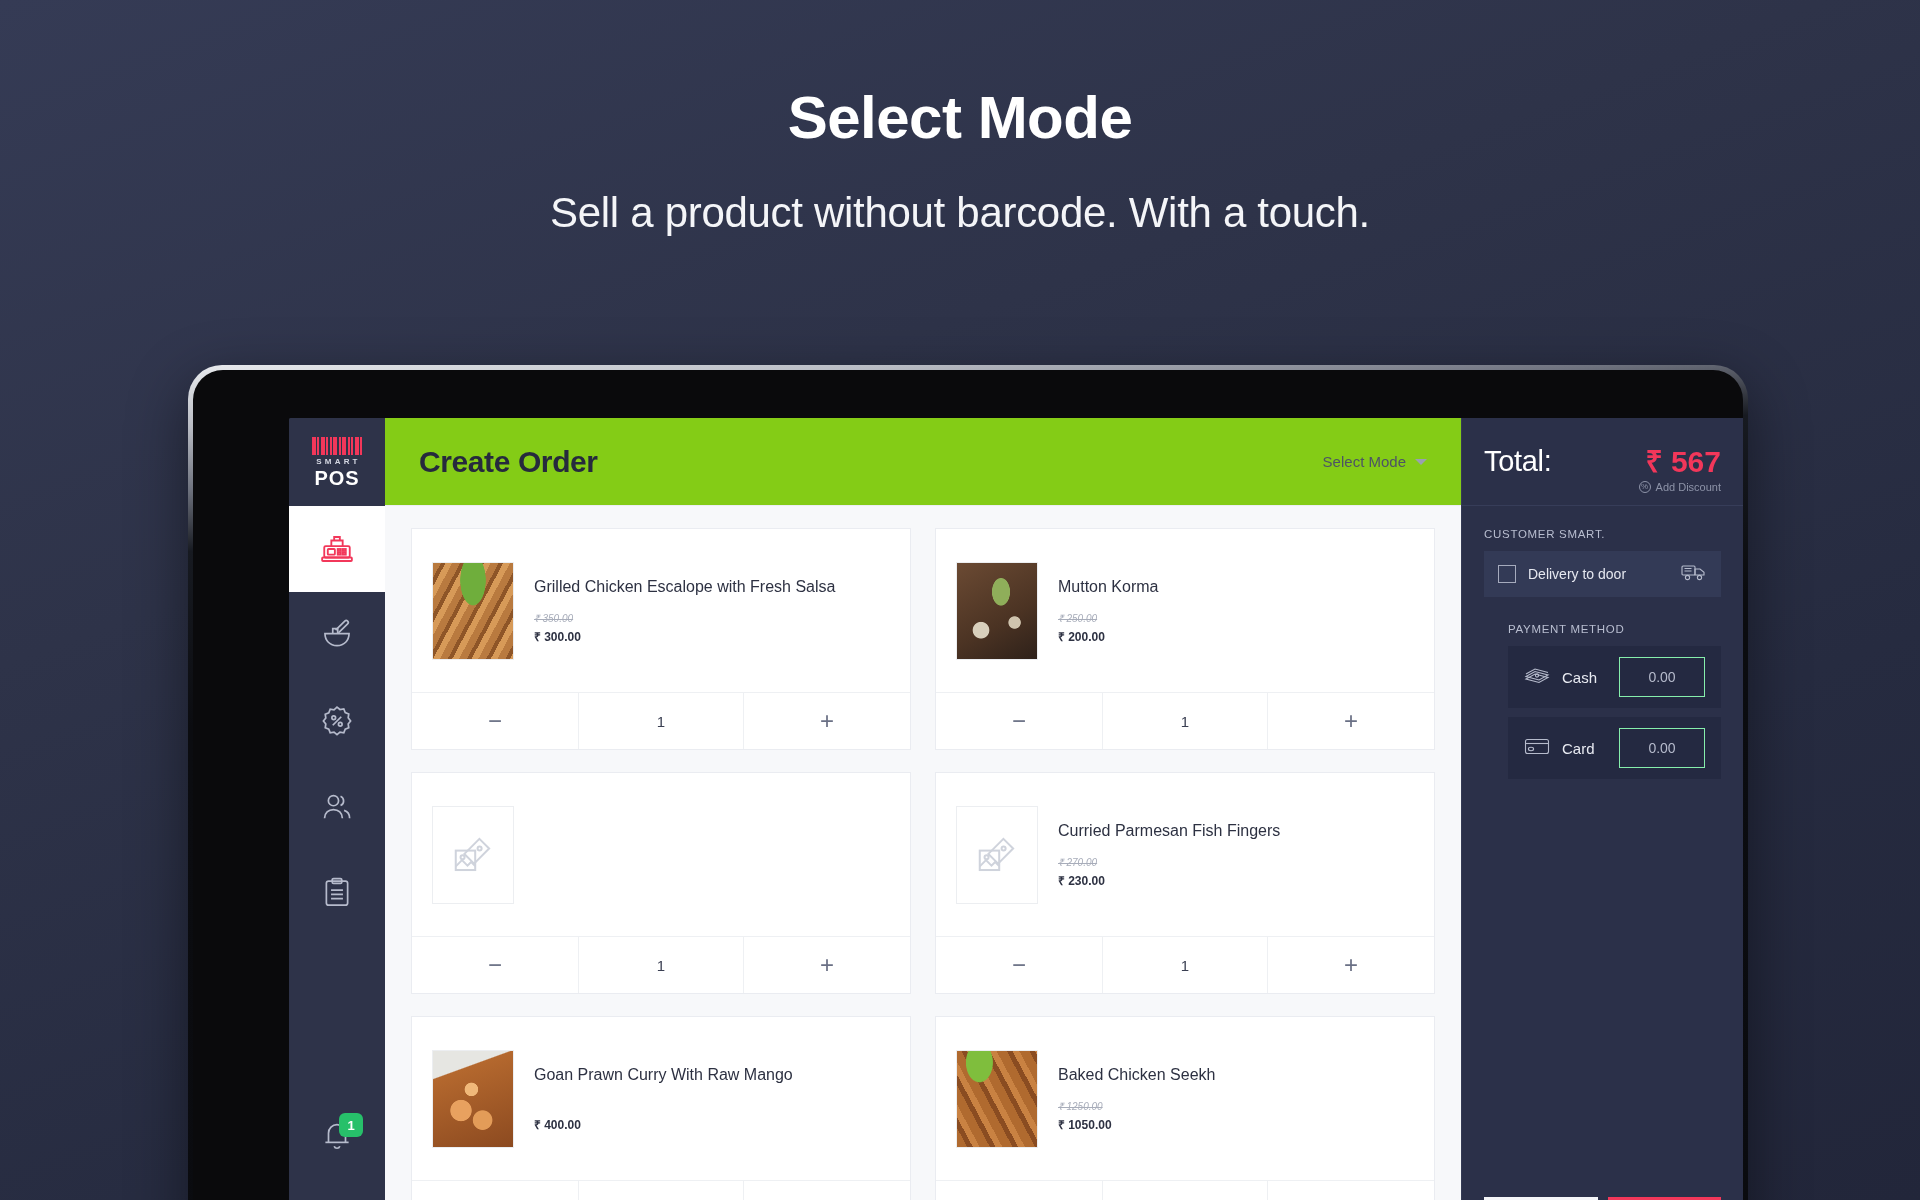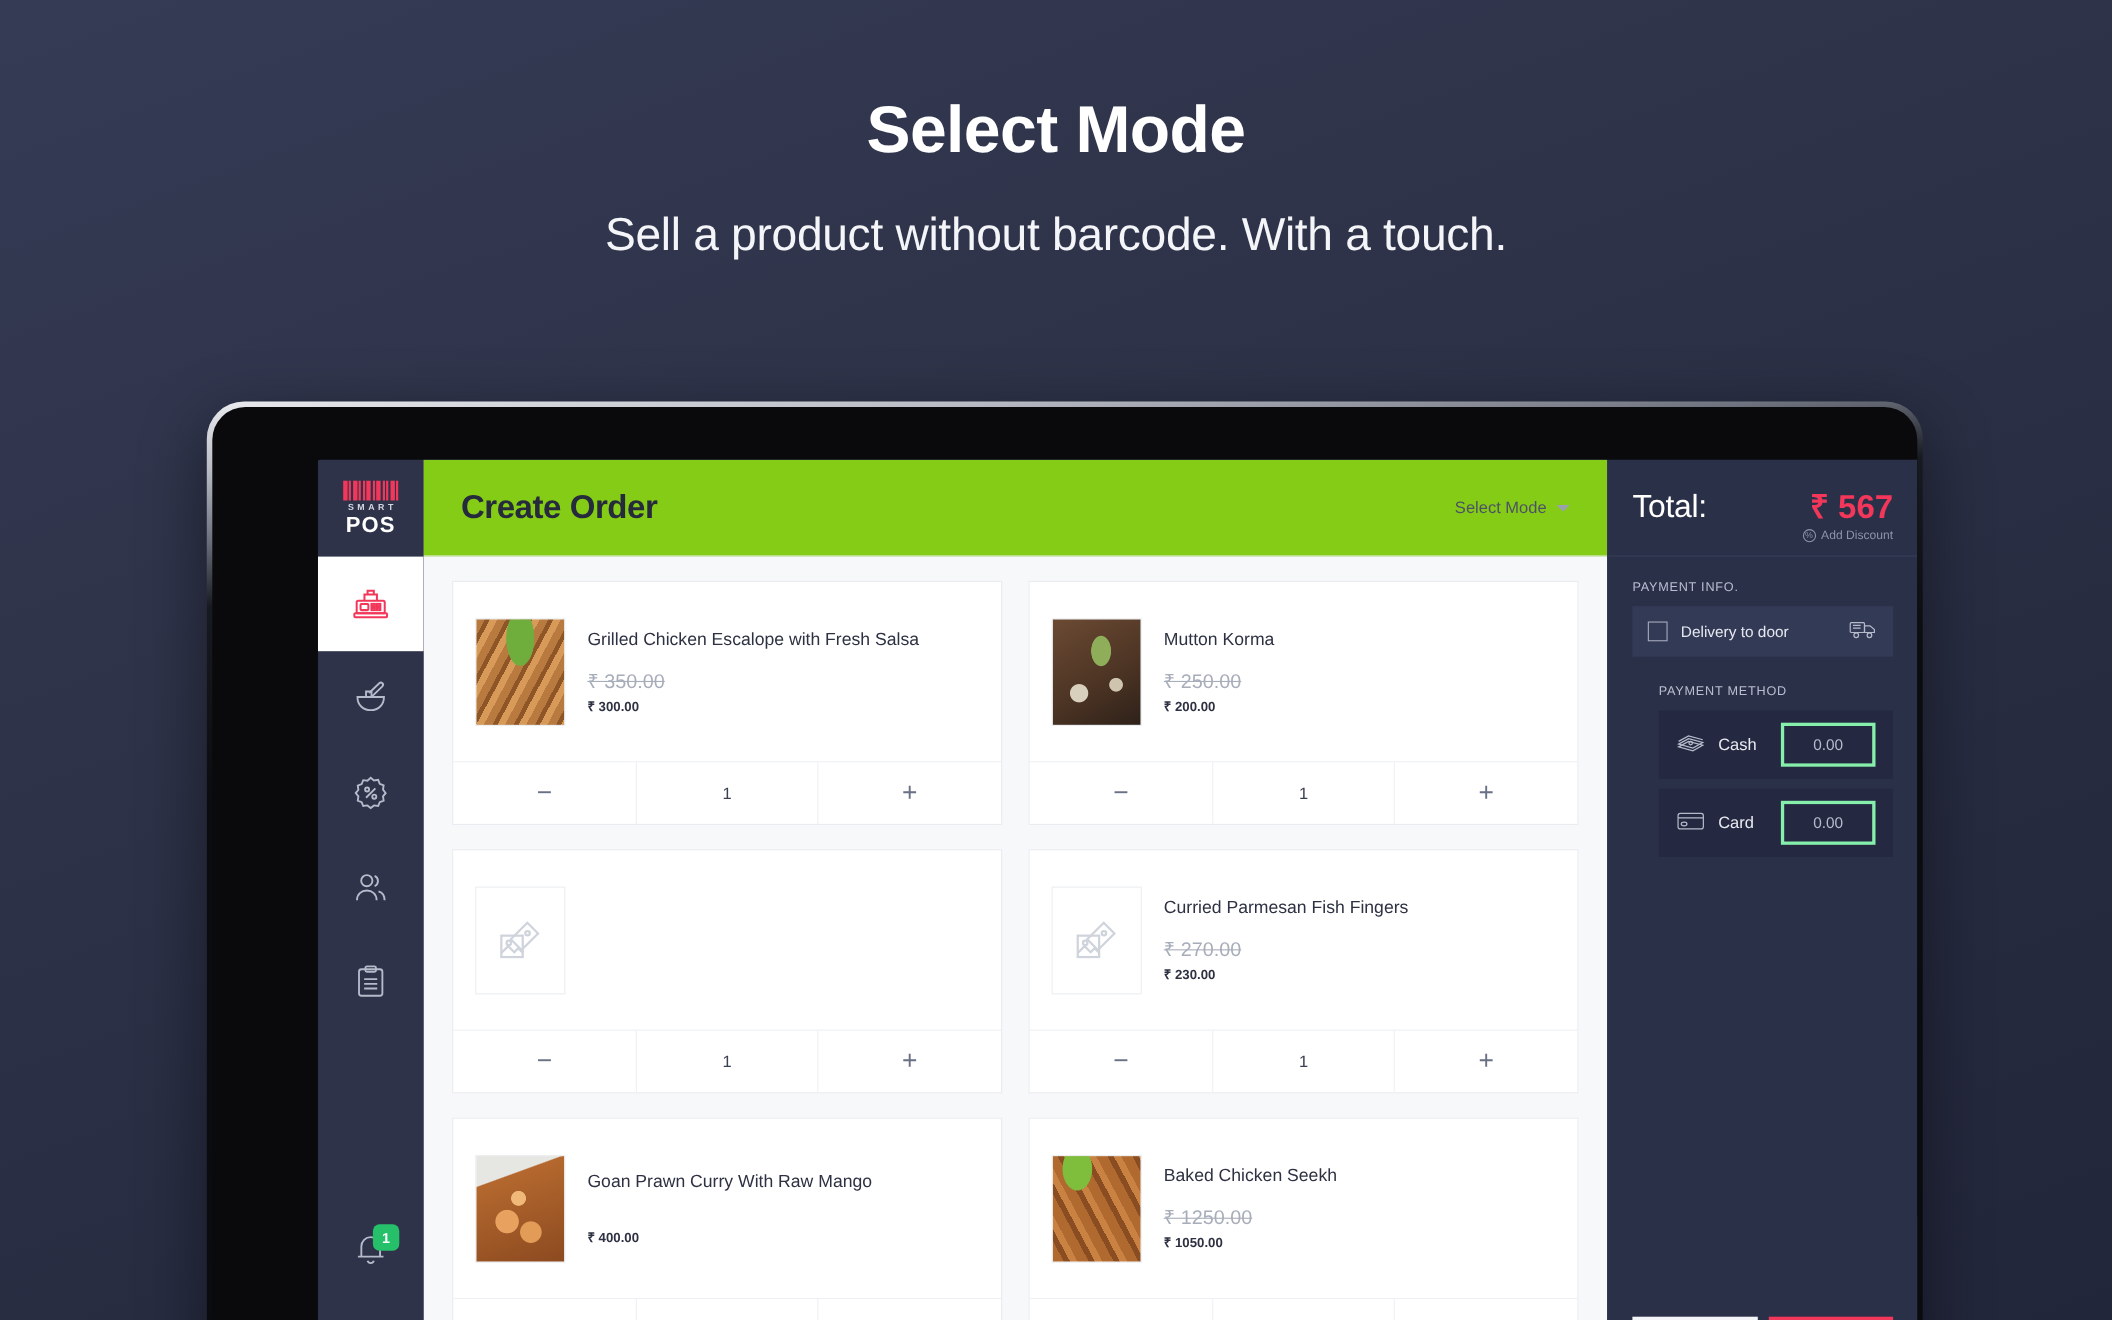--- a/index.html
+++ b/index.html
@@ -142,22 +142,23 @@
   .card-body { flex: 1; display: flex; align-items: center; padding: 18px 20px; gap: 20px; }
   .thumb {
     width: 82px; height: 98px; flex-shrink: 0;
     background-size: cover; background-position: center;
     border: 1px solid #eceef1;
   }
   .thumb.ph { display:flex; align-items:center; justify-content:center; background:#fff; }
   .card-info { min-width: 0; }
   .card-title { font-size: 16px; color: #2d3142; line-height: 1.35; font-weight: 500; }
   .price-old {
-    font-size: 18px; color: #a8adba; text-decoration: line-through;
+    font-size: 10px; color: #a8adba; text-decoration: line-through;
     margin-top: 14px;
+    font-style: italic;
   }
   .price-new { font-size: 12px; color: #2d3142; font-weight: 700; margin-top: 3px; }
   .price-new.solo { margin-top: 30px; }
   .qty {
     height: 57px; border-top: 1px solid #eef0f3;
     display: grid; grid-template-columns: 1fr 1fr 1fr;
   }
   .qty > div { display: flex; align-items: center; justify-content: center; font-size: 17px; color: #5b6073; }
   .qty .mid { border-left: 1px solid #eef0f3; border-right: 1px solid #eef0f3; font-size: 15px; color: #3a3f52; }
   .qty .sym { font-size: 24px; color: #6a7085; font-weight: 300; line-height: 1; }
@@ -198,21 +199,21 @@
     display: flex; align-items: center; padding: 0 14px; gap: 12px;
   }
   .chk { width: 18px; height: 18px; border: 1px solid #a6abbd; background: transparent; flex-shrink: 0; }
   .delivery-txt { font-size: 14px; color: #e6e8f0; flex: 1; }
   .pay-row {
     height: 62px; background: #242941; margin-top: 9px;
     display: flex; align-items: center; padding: 0 16px; gap: 12px;
   }
   .pay-name { font-size: 15px; color: #e9ebf2; flex: 1; }
   .pay-box {
-    width: 86px; height: 40px; border: 3px solid #86efac;
+    width: 86px; height: 40px; border: 1px solid #86efac;
     display: flex; align-items: center; justify-content: center;
     font-size: 14px; color: #b6bbcc;
   }
   .rail-grow { flex: 1; }
   .rail-actions { display: flex; gap: 10px; padding: 0 22px 22px 22px; }
   .btn {
     flex: 1; height: 46px; display: flex; align-items: center; justify-content: center;
     font-size: 15px; font-weight: 600; letter-spacing: .2px;
   }
   .btn-cancel { background: #f4f5f8; color: #2d3142; }
@@ -467,21 +468,21 @@
           <div class="total-row">
             <div class="total-label">Total:</div>
             <div class="total-amt">₹ 567</div>
             <div class="add-disc">
               <span class="disc-ico">%</span>
               <span>Add Discount</span>
             </div>
           </div>
 
           <div class="rail-sec">
-            <div class="rail-label">PAYMENT INFO.</div>
+            <div class="rail-label">CUSTOMER SMART.</div>
             <div class="delivery">
               <span class="chk"></span>
               <span class="delivery-txt">Delivery to door</span>
               <span>
                 <svg width="26" height="20" viewBox="0 0 26 20" fill="none" stroke="#b6bbcc" stroke-width="1.1">
                   <rect x="1" y="4" width="13" height="9" rx="1"></rect>
                   <path d="M14 7h5l4 3.2V13h-9z"></path>
                   <circle cx="6.5" cy="15.5" r="2.1"></circle>
                     <circle cx="18.5" cy="15.5" r="2.1"></circle>
                   <path d="M3.5 6.5h7M3.5 9h7"></path>

